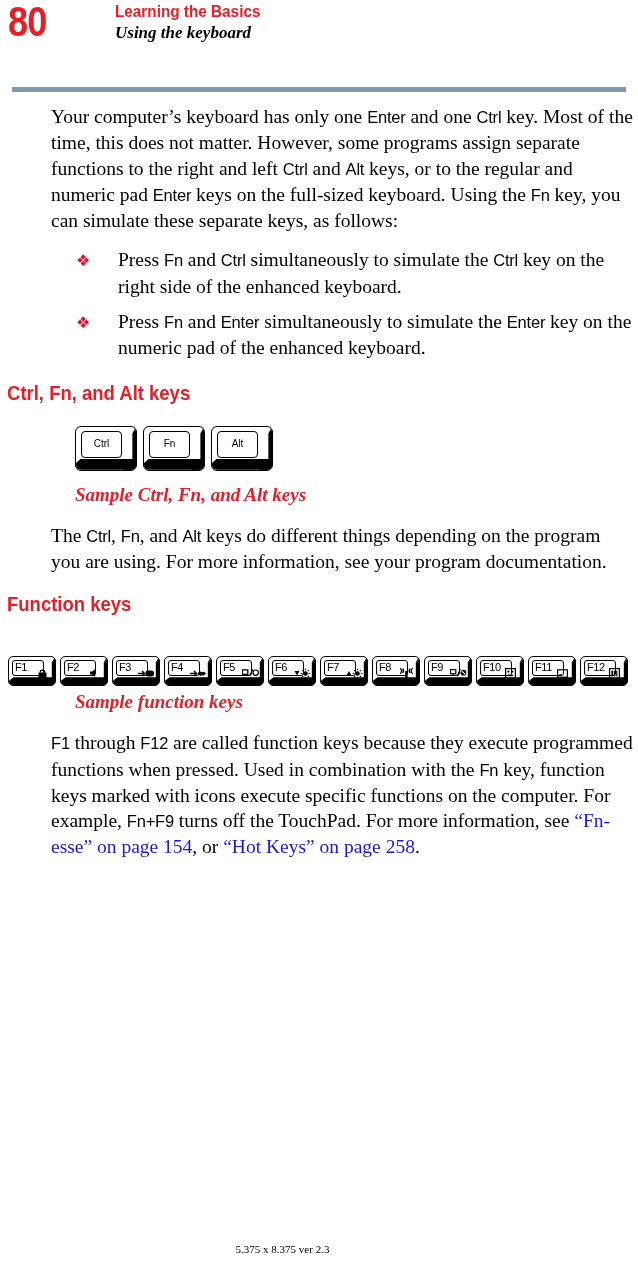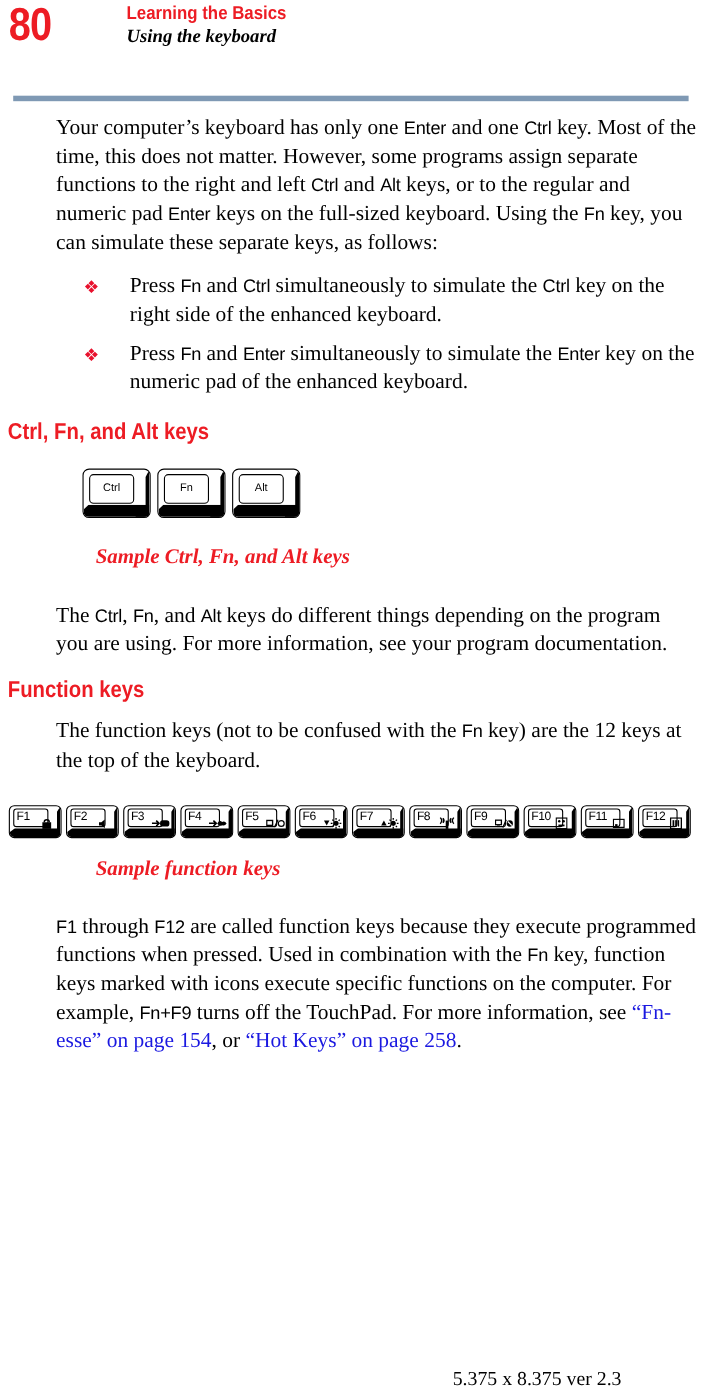--- a/index.html
+++ b/index.html
@@ -121,21 +121,21 @@
     font-weight: bold;
     font-size: 21px;
     line-height: 25px;
     color: #ed1c24;
     transform: scaleX(0.88);
     transform-origin: left center;
   }
 
   
   .caption {
-    margin: 12px;
+    margin: 0;
     padding-left: 75px;
     font-family: "Liberation Serif", "DejaVu Serif", serif;
     font-style: italic;
     font-weight: bold;
     font-size: 19px;
     line-height: 24px;
     color: #ed1c24;
   }
 
   
@@ -233,23 +233,23 @@
   .fig-fkeys {
     padding-left: 8px;
   }
 
   
   .footer {
     position: absolute;
     left: 0;
     top: 1243px;
     width: 565px;
-    text-align: right;
+    text-align: center;
     font-family: "Liberation Serif", "DejaVu Serif", serif;
-    font-size: 18px;
+    font-size: 11px;
     color: #000000;
   }
 </style>
 </head>
 <body>
 
 <div class="page-header">
   <div class="folio">80</div>
   <div class="header-text">
     <div class="header-title">Learning the Basics</div>
@@ -313,21 +313,20 @@
   <div style="height:16px"></div>
 
   <p class="body"><span>The </span><span class="key">Ctrl</span><span>, </span><span class="key">Fn</span><span>, and </span><span class="key">Alt</span><span> keys do different things depending on the program you are using. For more information, see your program documentation.</span></p>
 
   <div style="height:17px"></div>
 
   <h2 class="section">Function keys</h2>
 
   <div style="height:12px"></div>
 
-  <p class="body"><span>The function keys (not to be confused with the </span><span class="key">Fn</span><span> key) are the 12 keys at the top of the keyboard.</span></p>
 
   <div style="height:28px"></div>
 
   <div class="fig-fkeys">
     <div class="keycap-row">
 
       <div class="fkey-wrap">
         <div class="keycap fkey">
           <div class="bevel-r"></div>
           <div class="bevel-b"></div>

